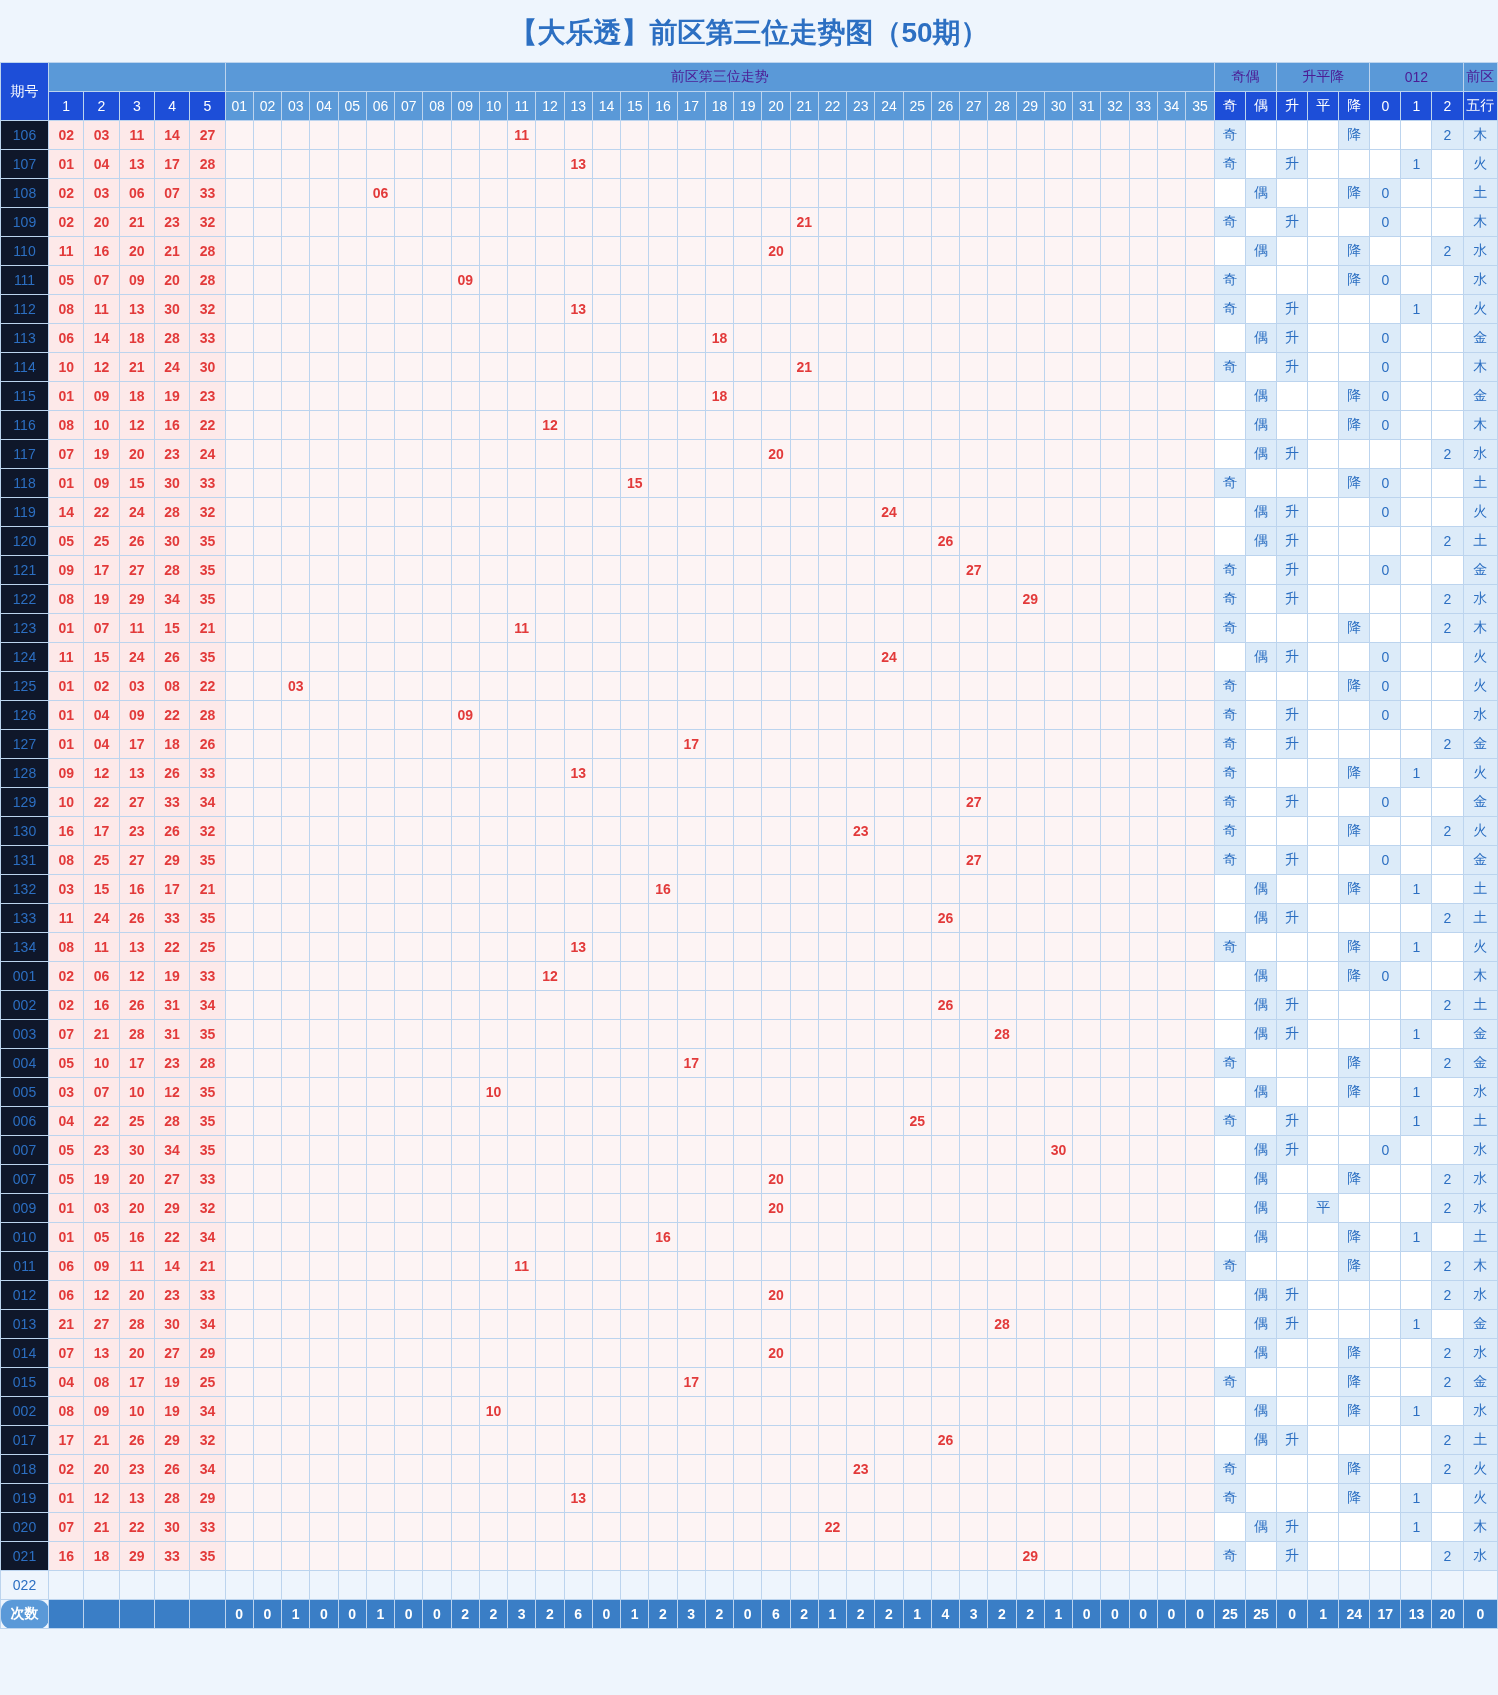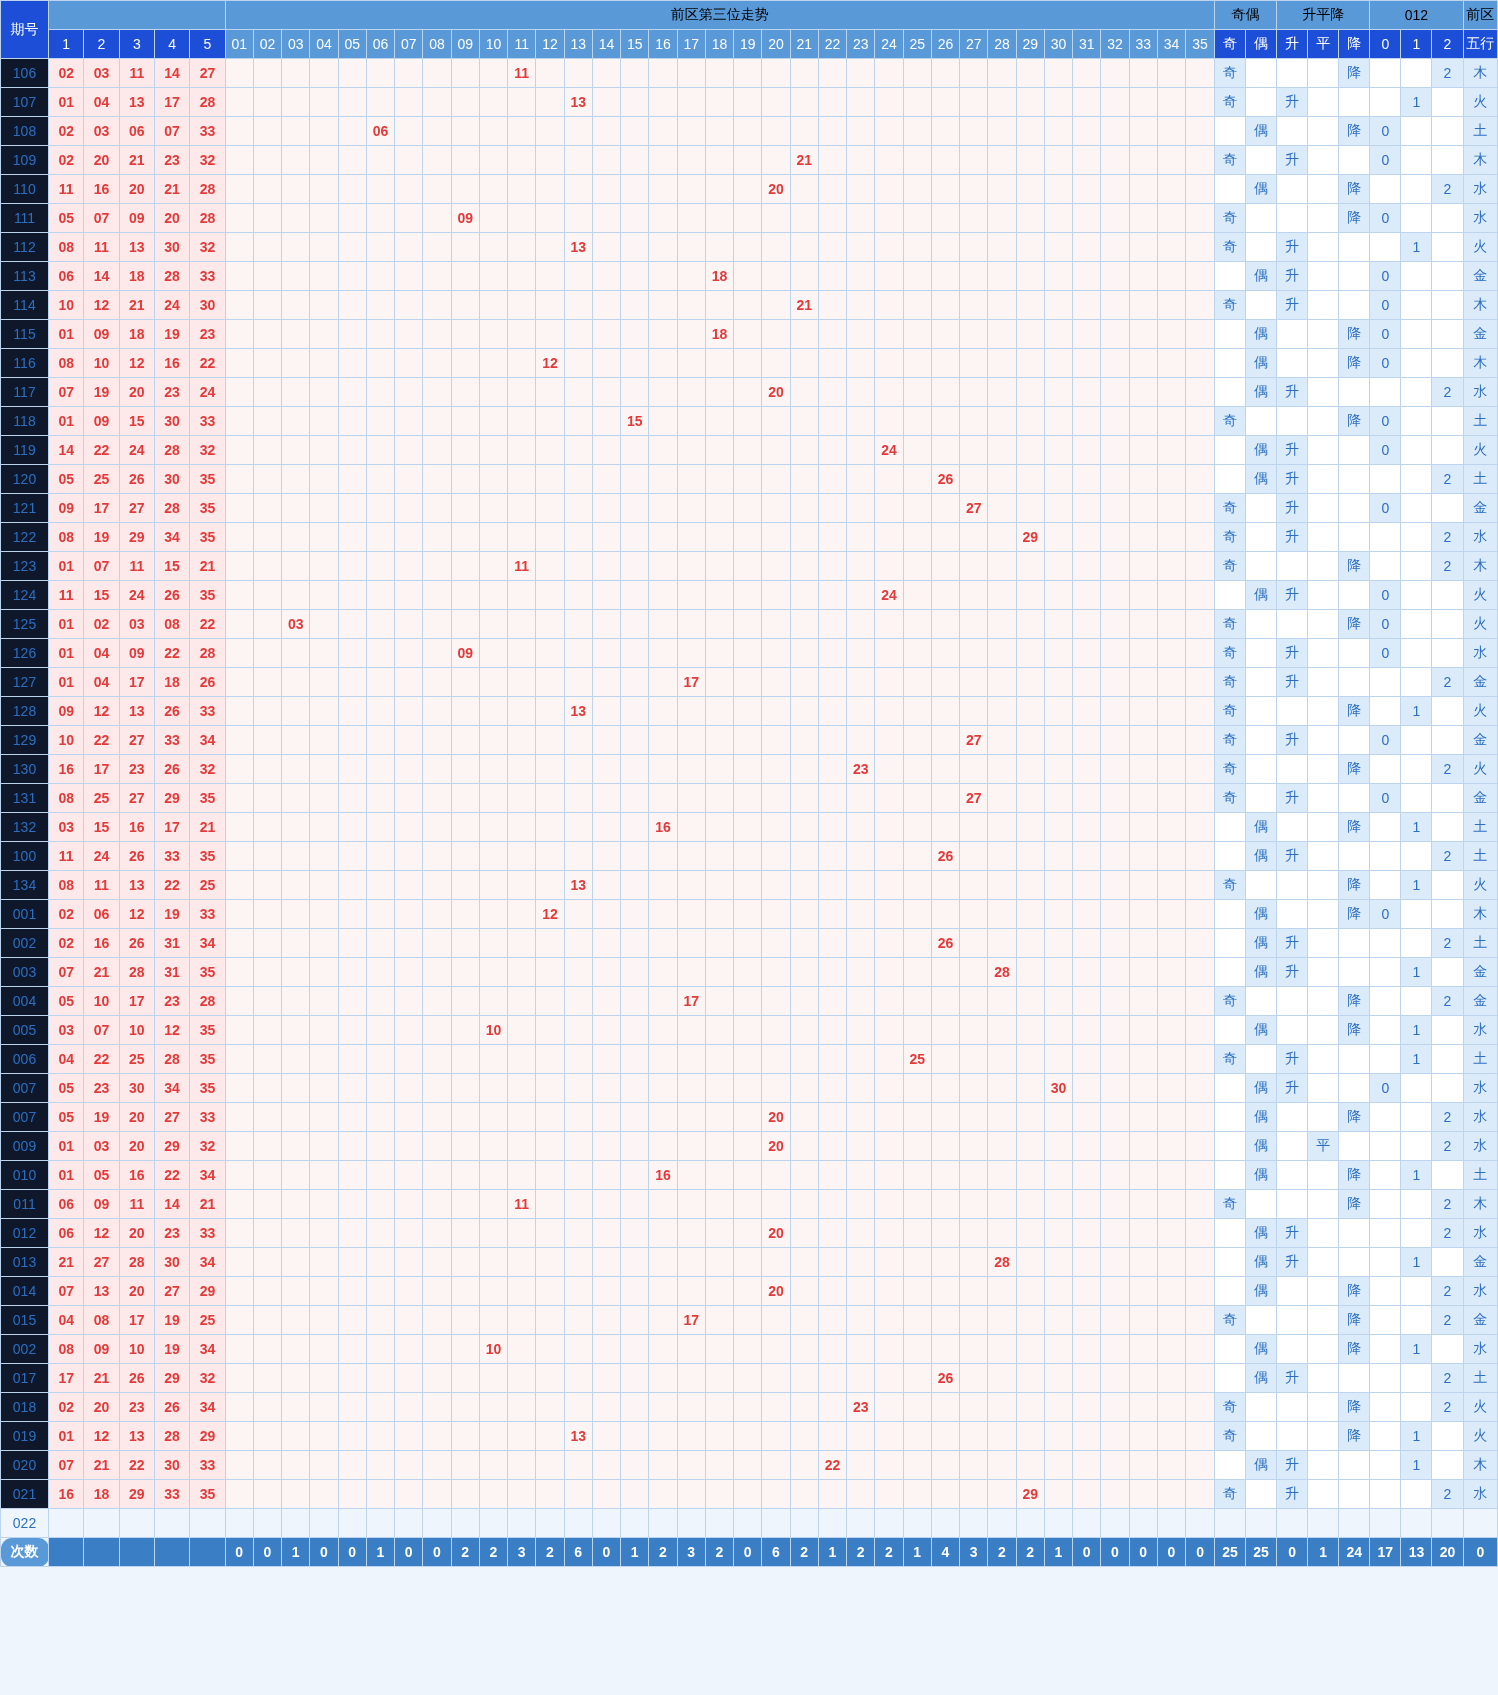--- a/index.html
+++ b/index.html
@@ -2,39 +2,40 @@
 <html><head>
 <meta charset="utf-8">
 <style>
   html,body{margin:0;padding:0;background:#eef5fd;font-family:"Microsoft YaHei",Arial,sans-serif;font-size:14px;color:#333;}
   .wrap{width:1498px;margin:0 auto;background:#eef5fd;}
   .title{color:#2c6fc2;font-size:28px;font-weight:bold;text-align:center;padding:14px 0 10px;}
   table{border-collapse:collapse;width:100%;table-layout:fixed;}
   th,td{border:1px solid #bcd4ee;text-align:center;vertical-align:middle;height:26px;font-size:14px;overflow:hidden;white-space:nowrap;}
   th{background:#5a99d8;color:#fff;font-weight:normal;}
   th.dark{background:#1d4ed8;}
-  th.group{background:#5a99d8;color:#000000;}
+  th.group{background:#5a99d8;color:#4c1d95;}
   td.period{color:#2c6fc2;background:#0f172a;width:36px;}
   td.draw{color:#e23a3a;background:#fde9e9;width:25px;font-weight:bold;}
   td.trend{background:#fdf4f4;width:20px;}
   td.trend .hit{color:#e23a3a;font-weight:bold;}
   td.bluecell{background:#dcebf9;color:#2c6fc2;}
   td.white{background:#ffffff;}
   tr.empty td{background:#eef5fd;color:#2c6fc2;margin-top:25px;}
   tr.footer td{background:#3a7ec6;color:#fff;font-weight:bold;}
   tr.footer td.label{background:#5a99d8;border-radius:11px;}
   .period-col{width:34px;}
   .draw-col{width:25px;}
   .trend-col{width:20px;}
   .attr-col{width:22px;}
   .wx-col{width:24px;}
 </style>
 </head>
 <body>
 <div class="wrap">
+  <div class="title">【大乐透】前区第三位走势图（50期）</div>
   <table>
     <colgroup>
       <col class="period-col">
       <col class="draw-col">
         <col class="draw-col">
         <col class="draw-col">
         <col class="draw-col">
         <col class="draw-col">
 
       <col class="trend-col" span="35">
@@ -1513,21 +1514,21 @@
           <td class="bluecell">偶</td>
           <td class="white"></td>
           <td class="white"></td>
           <td class="bluecell">降</td>
           <td class="white"></td>
           <td class="bluecell">1</td>
           <td class="white"></td>
           <td class="bluecell">土</td>
         </tr>
         <tr>
-          <td class="period">100</td>
+          <td class="period">133</td>
           <td class="draw">11</td>
           <td class="draw">24</td>
           <td class="draw">26</td>
           <td class="draw">33</td>
           <td class="draw">35</td>
           <td class="trend"></td>
           <td class="trend"></td>
           <td class="trend"></td>
           <td class="trend"></td>
           <td class="trend"></td>

